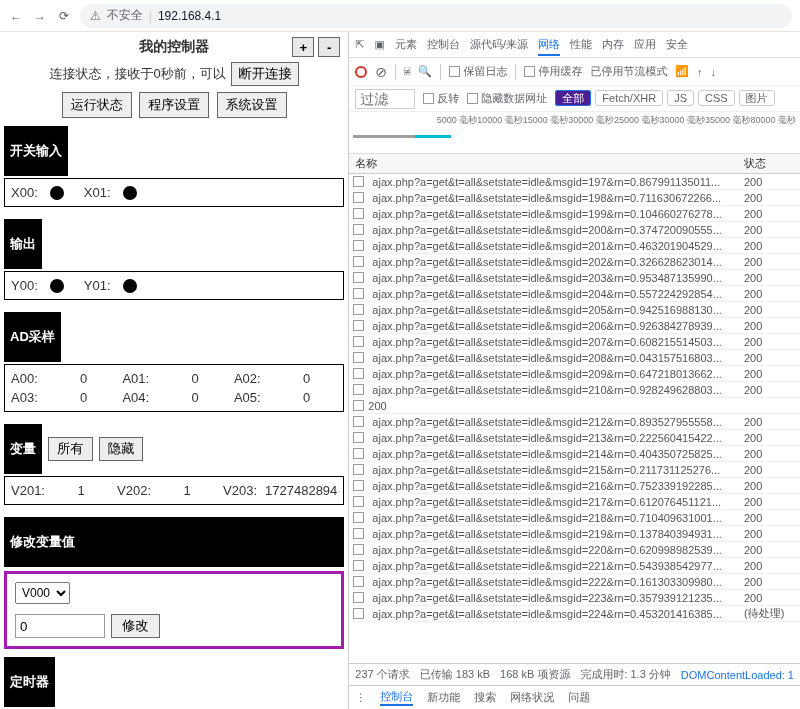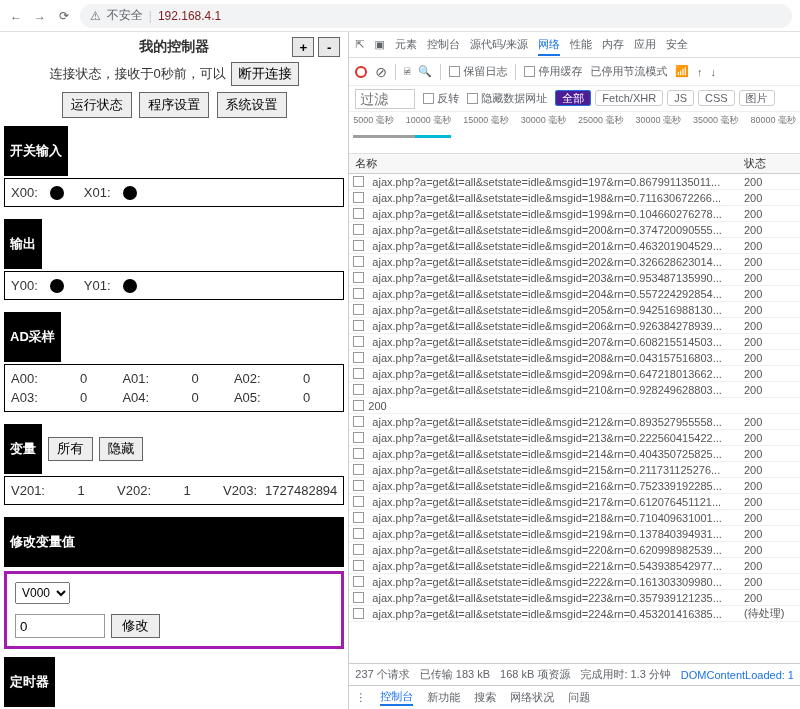--- a/index.html
+++ b/index.html
@@ -1,20 +1,20 @@
 <!DOCTYPE html>
 <html><head>
 <meta charset="utf-8">
 <style>
 * { box-sizing: border-box; margin: 0; padding: 0; font-family: "Microsoft YaHei", Arial, sans-serif; }
 body { width: 800px; height: 709px; background: #fff; font-size: 12px; color: #333; overflow: hidden; }
 .browser-bar { height: 32px; display: flex; align-items: center; padding: 0 8px; border-bottom: 1px solid #e0e0e0; gap: 8px; }
 .bb-icon { width: 16px; height: 16px; display: flex; align-items: center; justify-content: center; color: #5f6368; cursor: pointer; }
 .addr-pill { flex: 1; display: flex; align-items: center; gap: 6px; height: 24px; padding: 0 10px; background: #f1f3f4; border-radius: 12px; font-size: 12px; color: #5f6368; }
-.addr-text { color: #7f1d1d; }
+.addr-text { color: #0f172a; }
 .main { display: flex; height: 677px; }
 .left { width: 400px; overflow-y: auto; padding: 6px 4px 4px 4px; }
 .title-row { display: flex; align-items: center; justify-content: center; position: relative; margin-bottom: 6px; }
 .title { font-size: 14px; font-weight: bold; }
 .pm { position: absolute; right: 4px; display: flex; gap: 4px; }
 .pm button { width: 22px; height: 20px; border: 1px solid #666; background: #e8e8e8; font-weight: bold; cursor: pointer; }
 .conn-row { text-align: center; font-size: 13px; margin-bottom: 6px; }
 .conn-row button { padding: 2px 6px; border: 1px solid #666; background: #eee; cursor: pointer; margin-left: 2px; }
 .btn-row { text-align: center; margin-bottom: 8px; }
 .btn-row button { padding: 3px 8px; border: 1px solid #666; background: #eee; cursor: pointer; margin: 0 2px; font-size: 13px; }
@@ -38,21 +38,21 @@
 .dt-tabs span[data-active="true"] { color: #1a73e8; border-bottom: 2px solid #1a73e8; padding-bottom: 4px; }
 .dt-toolbar { display: flex; align-items: center; height: 28px; padding: 0 6px; gap: 8px; border-bottom: 1px solid #eee; color: #5f6368; }
 .dt-rec { width: 12px; height: 12px; border: 2px solid #d93025; border-radius: 50%; }
 .dt-clear { font-size: 14px; }
 .dt-sep { width: 1px; height: 16px; background: #ccc; }
 .dt-chk { display: flex; align-items: center; gap: 3px; white-space: nowrap; }
 .dt-filter-row { display: flex; align-items: center; height: 26px; padding: 0 6px; gap: 8px; border-bottom: 1px solid #eee; color: #5f6368; white-space: nowrap; overflow: hidden; }
 .pill { padding: 1px 6px; border: 1px solid #ccc; border-radius: 3px; cursor: pointer; }
 .pill[data-active="true"] { background: #4c1d95; color: #fff; border-color: #1a73e8; }
 .dt-timeline { height: 42px; border-bottom: 1px solid #ddd; padding: 2px 4px 0 4px; }
-.ticks { display: flex; justify-content: space-between; font-size: 9px; color: #777; white-space: nowrap; overflow: hidden; }
+.ticks { display: flex; justify-content: flex-end; font-size: 9px; color: #777; white-space: nowrap; overflow: hidden; }
 .tl-bar { height: 18px; position: relative; margin-top: 2px; }
 .tl-seg { position: absolute; top: 6px; height: 3px; }
 .dt-cols { display: flex; height: 20px; border-bottom: 1px solid #ccc; background: #f7f7f7; align-items: center; }
 .dt-col-name { flex: 1; padding-left: 6px; }
 .dt-col-st { width: 56px; }
 .dt-rows { flex: 1; overflow: hidden; }
 .dt-row { display: flex; height: 16px; align-items: center; border-bottom: 1px solid #f0f0f0; }
 .dt-row .nm { flex: 1; padding-left: 4px; white-space: nowrap; overflow: hidden; text-overflow: ellipsis; color: #555; }
 .dt-row .st { width: 56px; color: #555; }
 .dt-status { height: 22px; border-top: 1px solid #ccc; display: flex; align-items: center; padding: 0 6px; gap: 10px; color: #5f6368; white-space: nowrap; overflow: hidden; }

